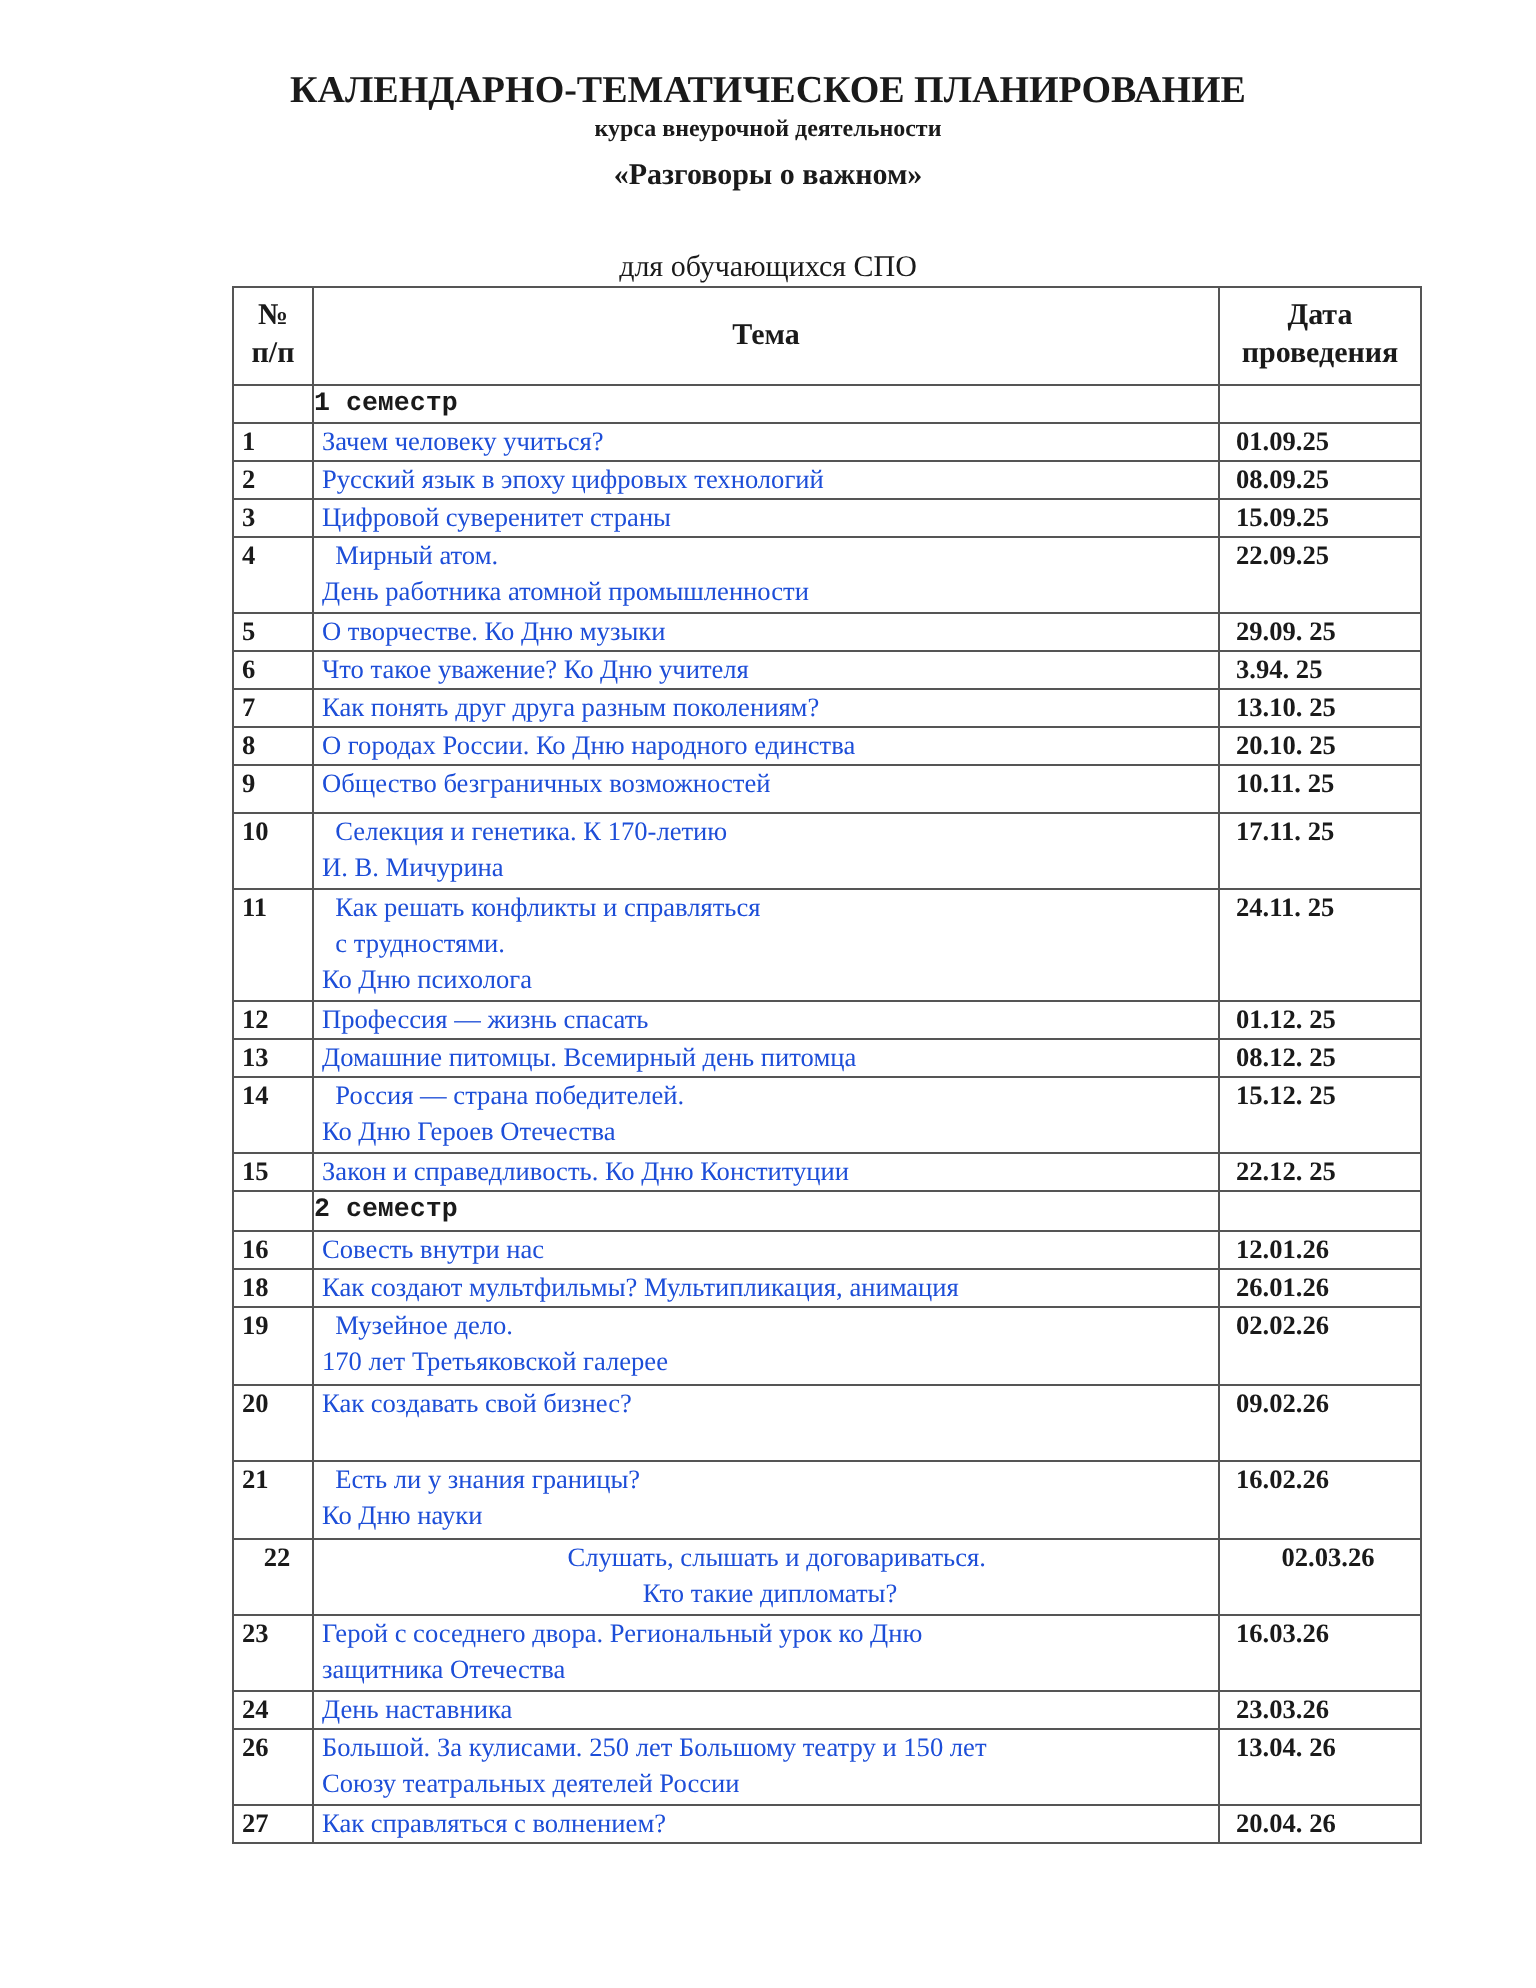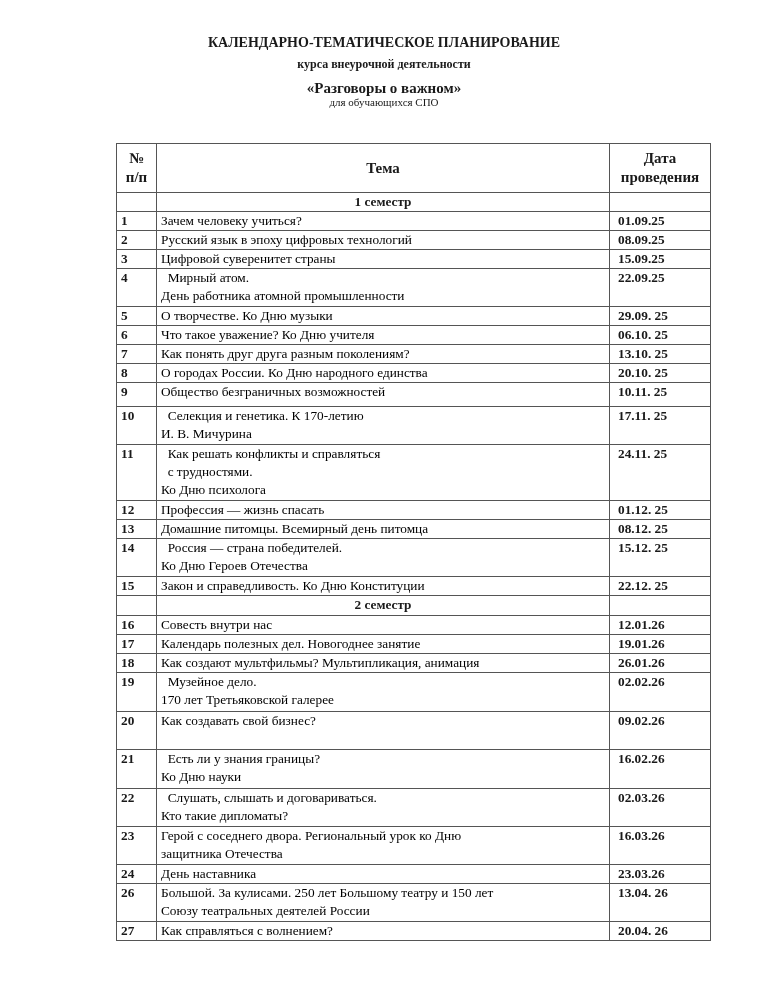--- a/index.html
+++ b/index.html
@@ -1,35 +1,35 @@
 <!DOCTYPE html>
 <html><head>
   <meta charset="utf-8">
   <style>
     html, body { margin: 0; padding: 0; background: #ffffff; }
     body { width: 768px; height: 994px; position: relative; overflow: hidden;
            font-family: "Liberation Serif", "DejaVu Serif", serif; color: #1a1a1a; }
     .title-block { position: absolute; left: 0; width: 768px; text-align: center; }
-    .t1 { top: 35px; font-size: 14px; font-weight: bold; }
+    .t1 { top: 35px; font-size: 19px; font-weight: bold; }
     .t2 { top: 57px; font-size: 12px; font-weight: bold; }
     .t3 { top: 80px; font-size: 15px; font-weight: bold; }
-    .t4 { top: 96px; font-size: 11px; }
+    .t4 { top: 126px; font-size: 15px; }
     table.plan { position: absolute; left: 116px; top: 143px; width: 594px;
                  border-collapse: collapse; table-layout: fixed; font-size: 13.3px; }
     table.plan td, table.plan th { border: 1px solid #555; padding: 0 0 0 4px;
                  vertical-align: top; line-height: 18px; }
     col.c-num { width: 40px; }
     col.c-topic { width: 453px; }
     col.c-date { width: 101px; }
     th { font-weight: bold; font-size: 15px; text-align: center; vertical-align: middle !important; padding: 0 !important; line-height: 19px !important; }
     .num { font-weight: bold; }
     .date { font-weight: bold; padding-left: 8px !important; }
-    .topic { color: #000000; }
+    .topic { color: #1d4ed8; }
     .topic .ln { display: block; white-space: pre; }
-    .sem { text-align: center; font-weight: bold; padding-left: 0 !important; }
+    .sem { font-weight: bold; padding-left: 0 !important; font-family: Liberation Mono, monospace; }
   </style>
 </head>
 <body>
 
 <div class="title-block t1">КАЛЕНДАРНО-ТЕМАТИЧЕСКОЕ ПЛАНИРОВАНИЕ</div>
 <div class="title-block t2">курса внеурочной деятельности</div>
 <div class="title-block t3">«Разговоры о важном»</div>
 <div class="title-block t4">для обучающихся СПО</div>
 
 <table class="plan">
@@ -91,21 +91,21 @@
         <td class="topic">
           <span class="ln">О творчестве. Ко Дню музыки</span>
         </td>
         <td class="date">29.09. 25</td>
       </tr>
       <tr style="height: 18px;">
         <td class="num">6</td>
         <td class="topic">
           <span class="ln">Что такое уважение? Ко Дню учителя</span>
         </td>
-        <td class="date">06.10. 25</td>
+        <td class="date">3.94. 25</td>
       </tr>
       <tr style="height: 18px;">
         <td class="num">7</td>
         <td class="topic">
           <span class="ln">Как понять друг друга разным поколениям?</span>
         </td>
         <td class="date">13.10. 25</td>
       </tr>
       <tr style="height: 18px;">
         <td class="num">8</td>
@@ -172,27 +172,20 @@
         <td class="sem">2 семестр</td>
         <td></td>
       </tr>
       <tr style="height: 18px; font-family: Liberation Serif, serif;">
         <td class="num">16</td>
         <td class="topic">
           <span class="ln">Совесть внутри нас</span>
         </td>
         <td class="date">12.01.26</td>
       </tr>
-      <tr style="height: 18px;">
-        <td class="num">17</td>
-        <td class="topic">
-          <span class="ln">Календарь полезных дел. Новогоднее занятие</span>
-        </td>
-        <td class="date">19.01.26</td>
-      </tr>
       <tr style="height: 19px;">
         <td class="num">18</td>
         <td class="topic">
           <span class="ln">Как создают мультфильмы? Мультипликация, анимация</span>
         </td>
         <td class="date">26.01.26</td>
       </tr>
       <tr style="height: 39px; margin-left: 24px;">
         <td class="num">19</td>
         <td class="topic">
@@ -209,21 +202,21 @@
         <td class="date">09.02.26</td>
       </tr>
       <tr style="height: 39px;">
         <td class="num">21</td>
         <td class="topic">
           <span class="ln">  Есть ли у знания границы?</span>
           <span class="ln">Ко Дню науки</span>
         </td>
         <td class="date">16.02.26</td>
       </tr>
-      <tr style="height: 38px;">
+      <tr style="height: 38px; text-align: center;">
         <td class="num">22</td>
         <td class="topic">
           <span class="ln">  Слушать, слышать и договариваться.</span>
           <span class="ln">Кто такие дипломаты?</span>
         </td>
         <td class="date">02.03.26</td>
       </tr>
       <tr style="height: 38px;">
         <td class="num">23</td>
         <td class="topic">

